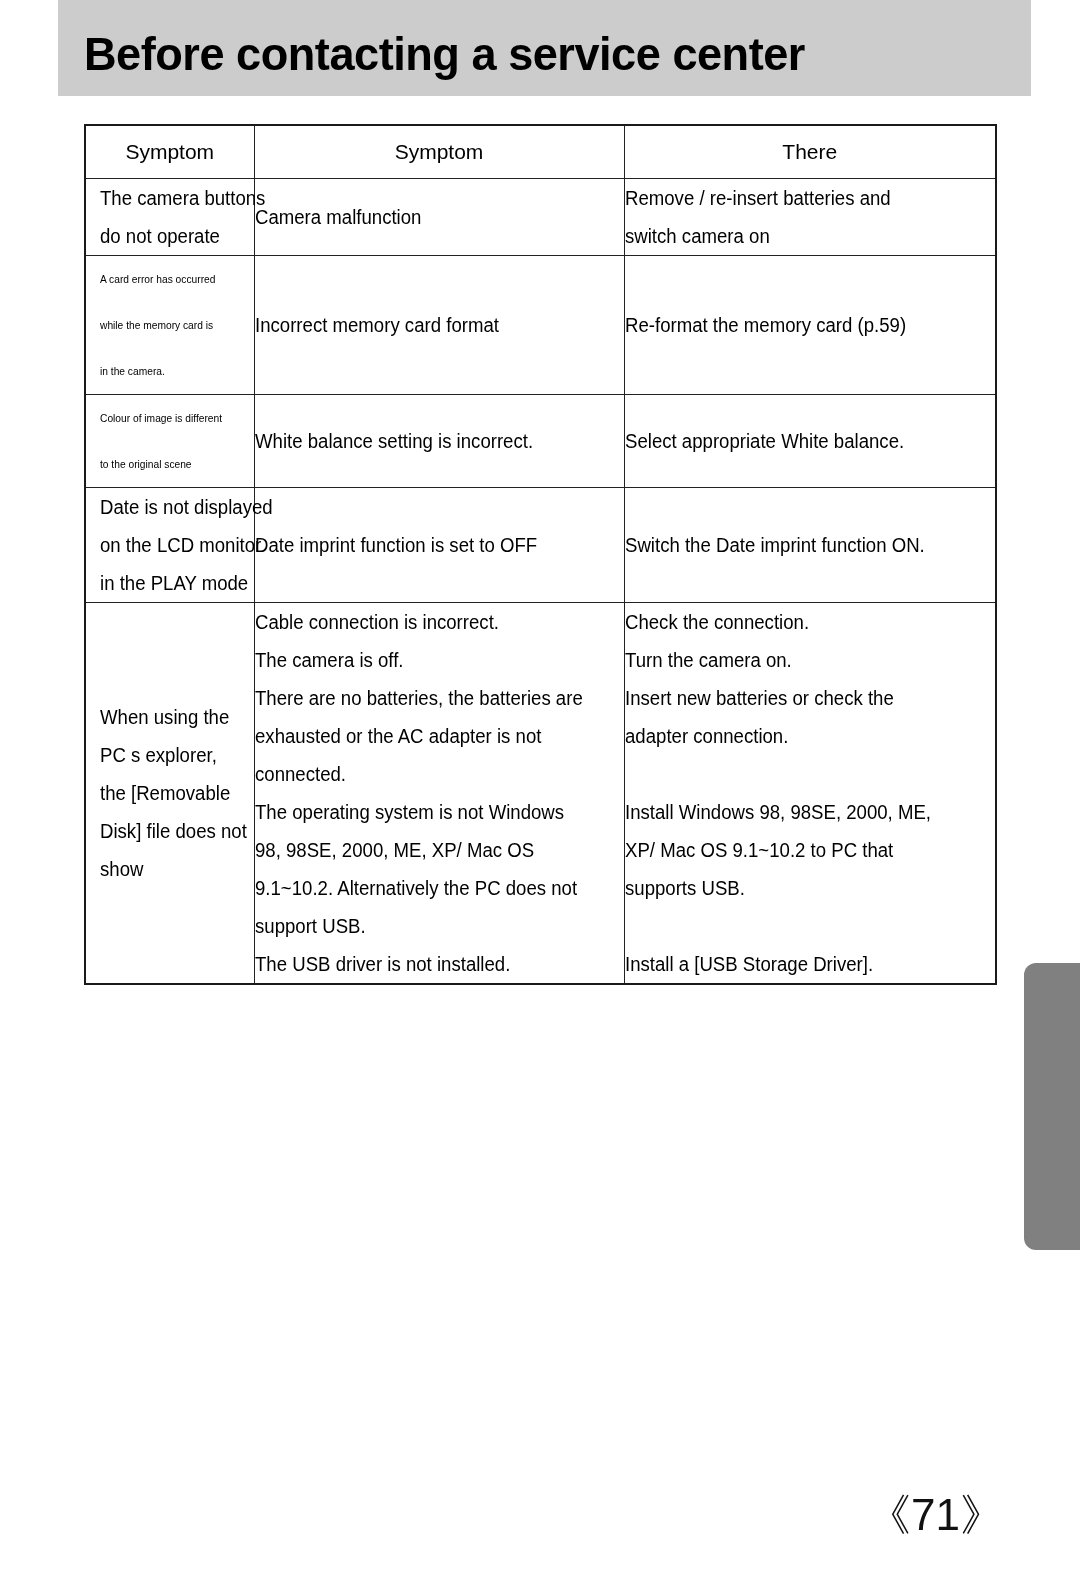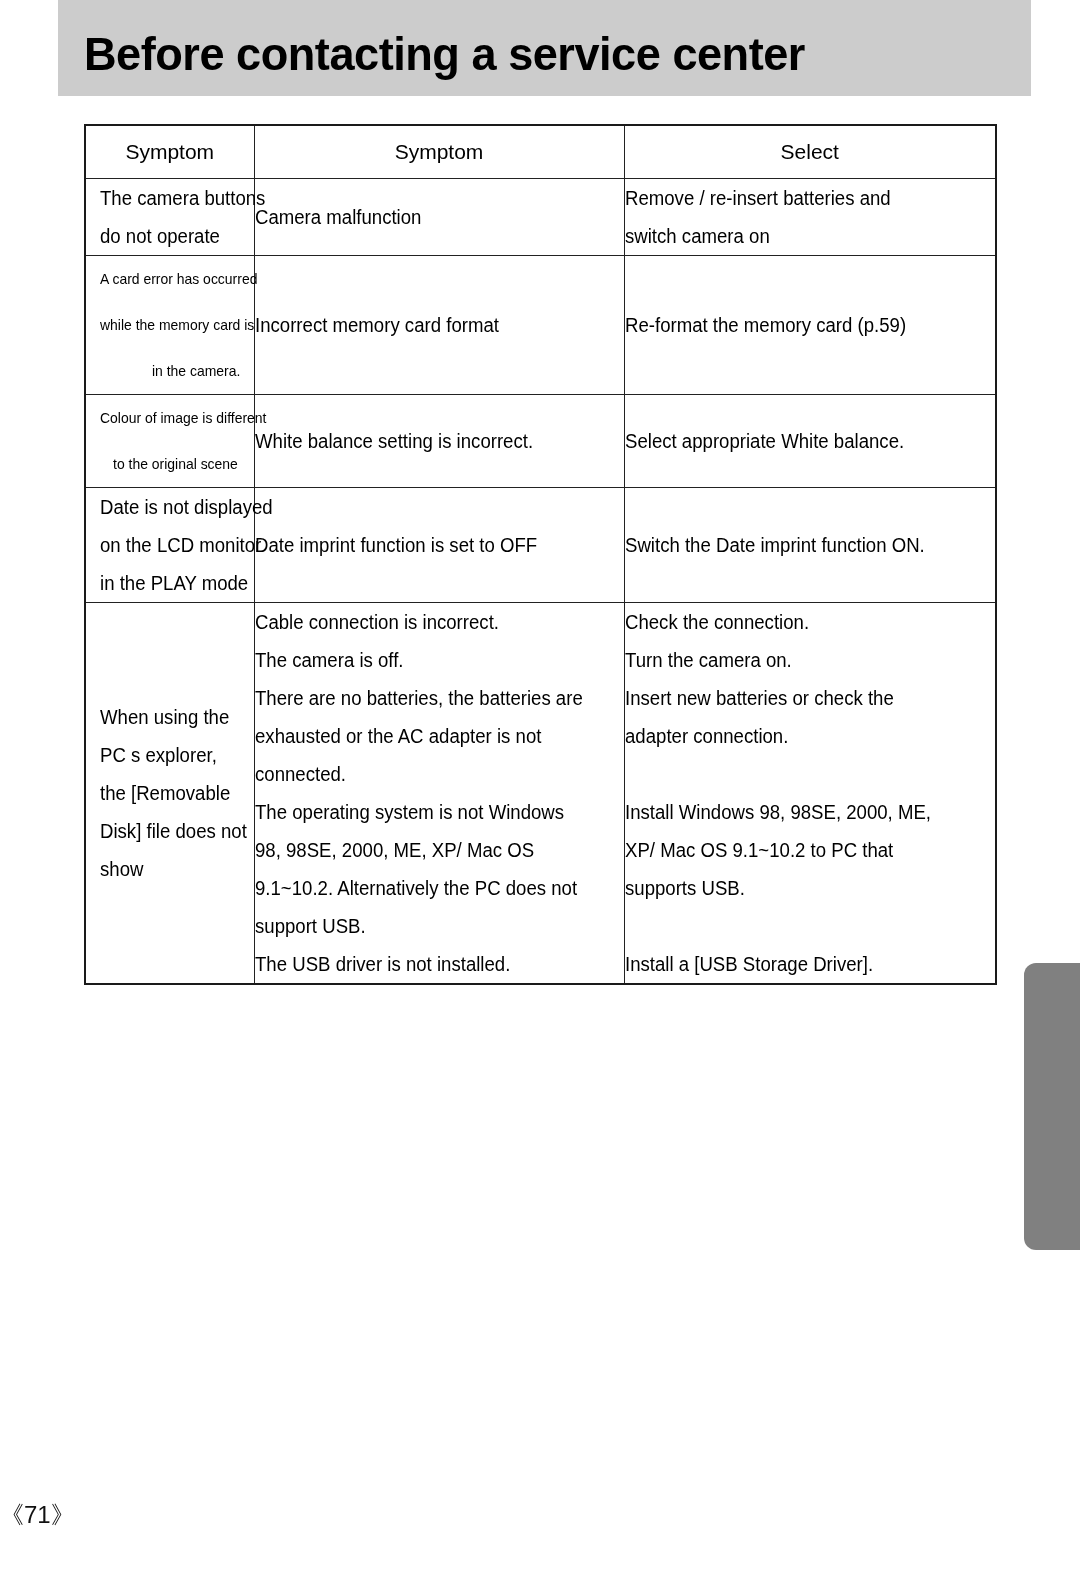--- a/index.html
+++ b/index.html
@@ -83,42 +83,42 @@
     padding: 0 6px;
   }
 
   .cell {
     padding: 14px 12px 14px 14px;
     font-size: 20px;
     line-height: 38px;
   }
   .cell.sym { padding-left: 14px; padding-right: 6px; text-decoration: underline; }
   .cell.small {
-    font-size: 15px;
+    font-size: 11px;
     line-height: 46px;
-    text-align: right;
   }
   .cell p { margin: 0; }
   .cell p.spacer { height: 38px; }
 
   
   .condense {
     display: inline-block;
     transform: scaleX(0.93);
     transform-origin: left center;
     white-space: nowrap;
   }
 
   
   .page-number {
     position: absolute;
     left: 0;
     top: 1495px;
     width: 1004px;
-    font-size: 24px;
+    text-align: right;
+    font-size: 44px;
     line-height: 40px;
     color: #111111;
   }
 </style>
 </head>
 <body>
 
 <div class="header-banner"></div>
 <div class="header-title">Before contacting a service center</div>
 
@@ -128,21 +128,21 @@
   <table class="tbl">
     <colgroup>
       <col class="c-symptom">
       <col class="c-causes">
       <col class="c-remedy">
     </colgroup>
     <thead>
       <tr>
         <th class="hdr-cell">Symptom</th>
         <th class="hdr-cell">Symptom</th>
-        <th class="hdr-cell">Select</th>
+        <th class="hdr-cell">There</th>
       </tr>
     </thead>
     <tbody>
         <tr>
           <td class="cell sym">
             <p><span class="condense">The camera buttons</span></p>
             <p><span class="condense">do not operate</span></p>
           </td>
           <td class="cell">
             <p><span class="condense">Camera malfunction</span></p>

